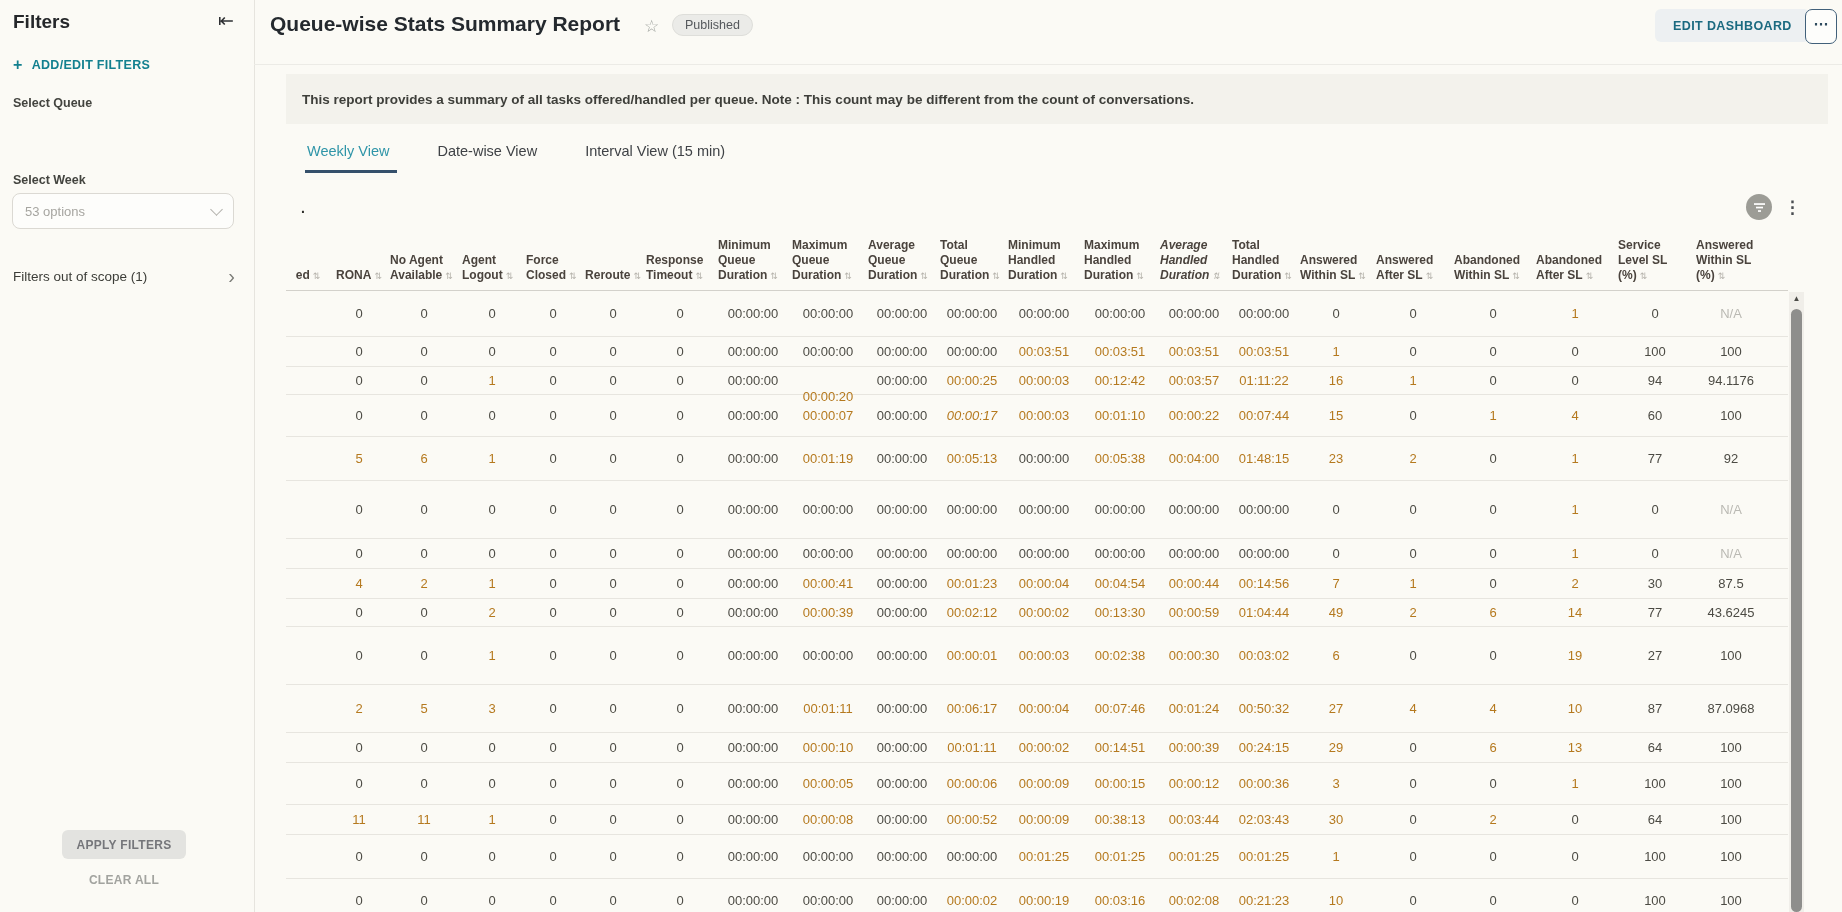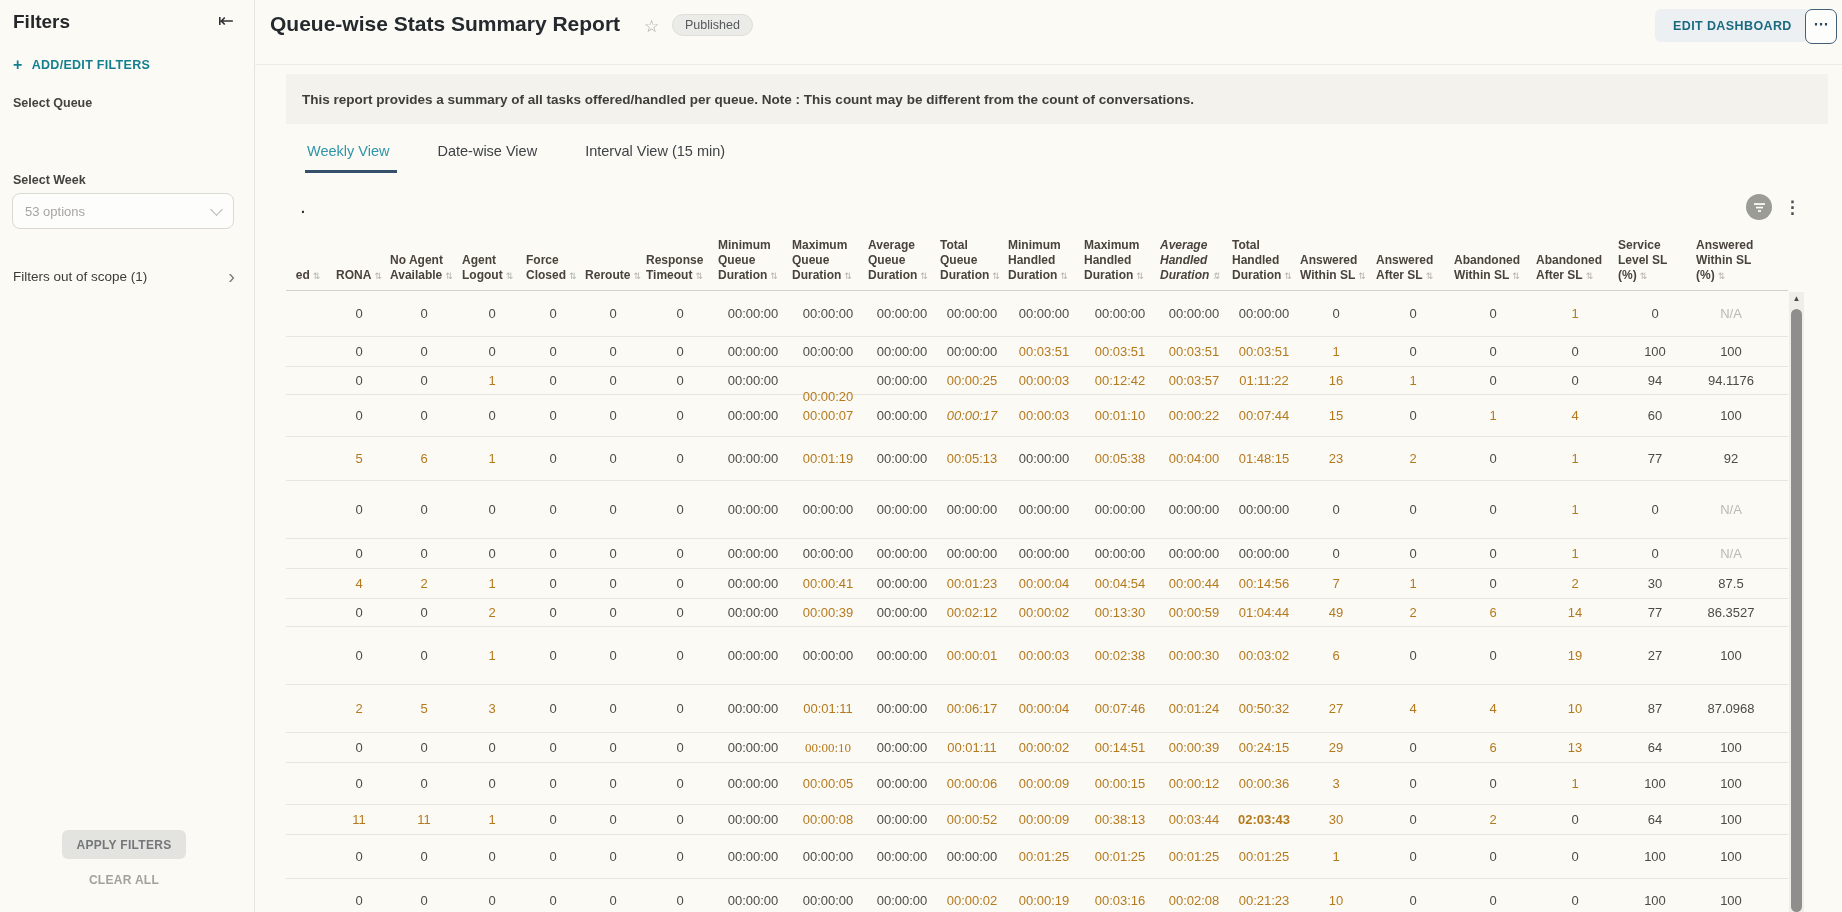--- a/index.html
+++ b/index.html
@@ -378,21 +378,21 @@
         <div class="td v-orange" style="width: 68px;">00:02:12</div>
         <div class="td v-orange" style="width: 76px;">00:00:02</div>
         <div class="td v-orange" style="width: 76px;">00:13:30</div>
         <div class="td v-orange" style="width: 72px;">00:00:59</div>
         <div class="td v-orange" style="width: 68px;">01:04:44</div>
         <div class="td v-orange" style="width: 76px;">49</div>
         <div class="td v-orange" style="width: 78px;">2</div>
         <div class="td v-orange" style="width: 82px;">6</div>
         <div class="td v-orange" style="width: 82px;">14</div>
         <div class="td v-dark" style="width: 78px;">77</div>
-        <div class="td v-dark" style="width: 74px;">86.3527</div>
+        <div class="td v-dark" style="width: 74px;">43.6245</div>
       </div>
       <div class="tr" style="height: 58px;">
         <div class="td v-dark" style="width: 44px;"></div>
         <div class="td v-dark" style="width: 58px;">0</div>
         <div class="td v-dark" style="width: 72px;">0</div>
         <div class="td v-orange" style="width: 64px;">1</div>
         <div class="td v-dark" style="width: 58px;">0</div>
         <div class="td v-dark" style="width: 62px;">0</div>
         <div class="td v-dark" style="width: 72px;">0</div>
         <div class="td v-dark" style="width: 74px;">00:00:00</div>
@@ -435,21 +435,21 @@
       </div>
       <div class="tr" style="height: 30px;">
         <div class="td v-dark" style="width: 44px;"></div>
         <div class="td v-dark" style="width: 58px;">0</div>
         <div class="td v-dark" style="width: 72px;">0</div>
         <div class="td v-dark" style="width: 64px;">0</div>
         <div class="td v-dark" style="width: 58px;">0</div>
         <div class="td v-dark" style="width: 62px;">0</div>
         <div class="td v-dark" style="width: 72px;">0</div>
         <div class="td v-dark" style="width: 74px;">00:00:00</div>
-        <div class="td v-orange" style="width: 76px; font-family: Liberation Serif, serif;">00:00:10</div>
+        <div class="td v-orange" style="width: 76px;">00:00:10</div>
         <div class="td v-dark" style="width: 72px;">00:00:00</div>
         <div class="td v-orange" style="width: 68px;">00:01:11</div>
         <div class="td v-orange" style="width: 76px;">00:00:02</div>
         <div class="td v-orange" style="width: 76px;">00:14:51</div>
         <div class="td v-orange" style="width: 72px;">00:00:39</div>
         <div class="td v-orange" style="width: 68px;">00:24:15</div>
         <div class="td v-orange" style="width: 76px;">29</div>
         <div class="td v-dark" style="width: 78px;">0</div>
         <div class="td v-orange" style="width: 82px;">6</div>
         <div class="td v-orange" style="width: 82px;">13</div>
@@ -487,21 +487,21 @@
         <div class="td v-dark" style="width: 58px;">0</div>
         <div class="td v-dark" style="width: 62px;">0</div>
         <div class="td v-dark" style="width: 72px;">0</div>
         <div class="td v-dark" style="width: 74px;">00:00:00</div>
         <div class="td v-orange" style="width: 76px;">00:00:08</div>
         <div class="td v-dark" style="width: 72px;">00:00:00</div>
         <div class="td v-orange" style="width: 68px;">00:00:52</div>
         <div class="td v-orange" style="width: 76px;">00:00:09</div>
         <div class="td v-orange" style="width: 76px;">00:38:13</div>
         <div class="td v-orange" style="width: 72px;">00:03:44</div>
-        <div class="td v-orange" style="width: 68px; font-weight: bold;">02:03:43</div>
+        <div class="td v-orange" style="width: 68px;">02:03:43</div>
         <div class="td v-orange" style="width: 76px;">30</div>
         <div class="td v-dark" style="width: 78px;">0</div>
         <div class="td v-orange" style="width: 82px;">2</div>
         <div class="td v-dark" style="width: 82px;">0</div>
         <div class="td v-dark" style="width: 78px;">64</div>
         <div class="td v-dark" style="width: 74px;">100</div>
       </div>
       <div class="tr" style="height: 44px;">
         <div class="td v-dark" style="width: 44px;"></div>
         <div class="td v-dark" style="width: 58px;">0</div>

